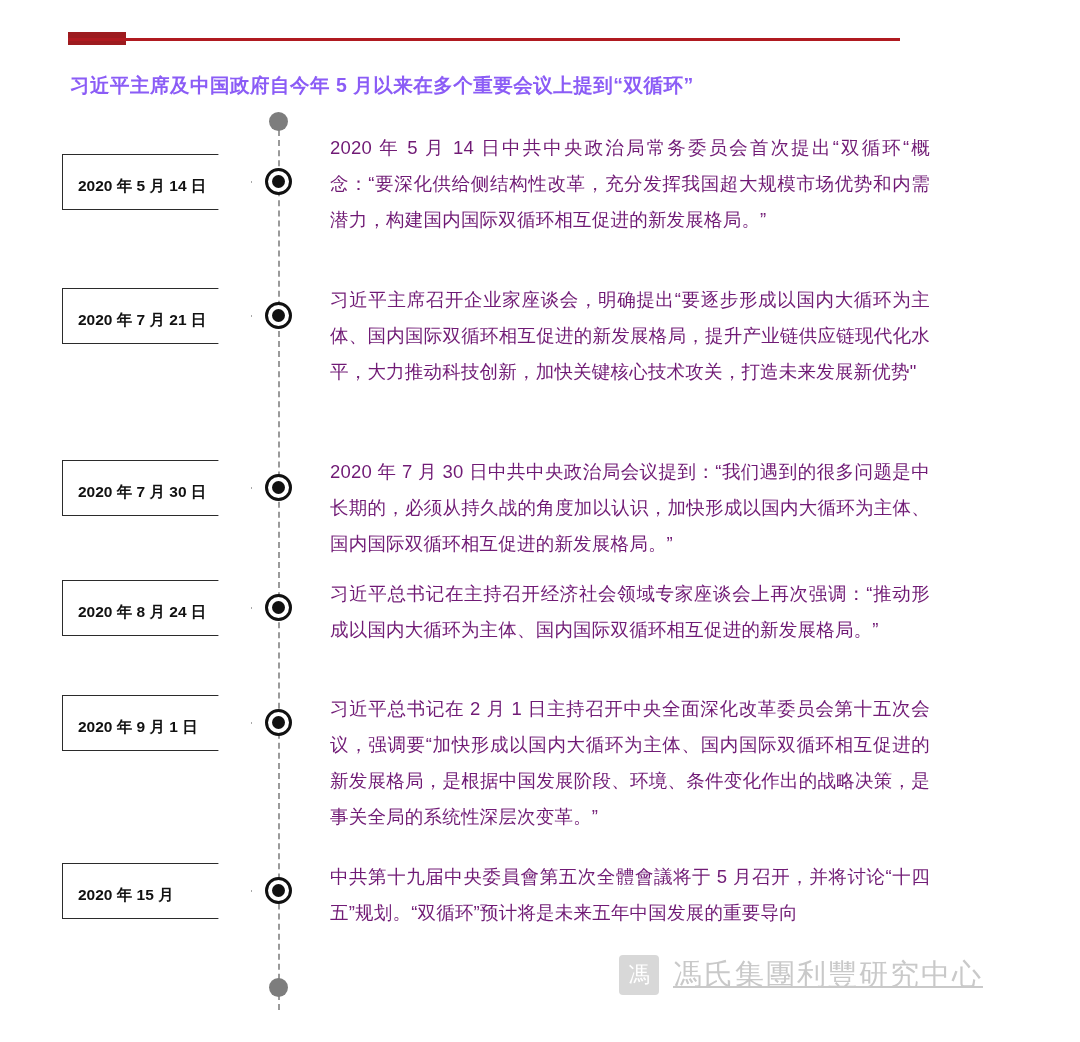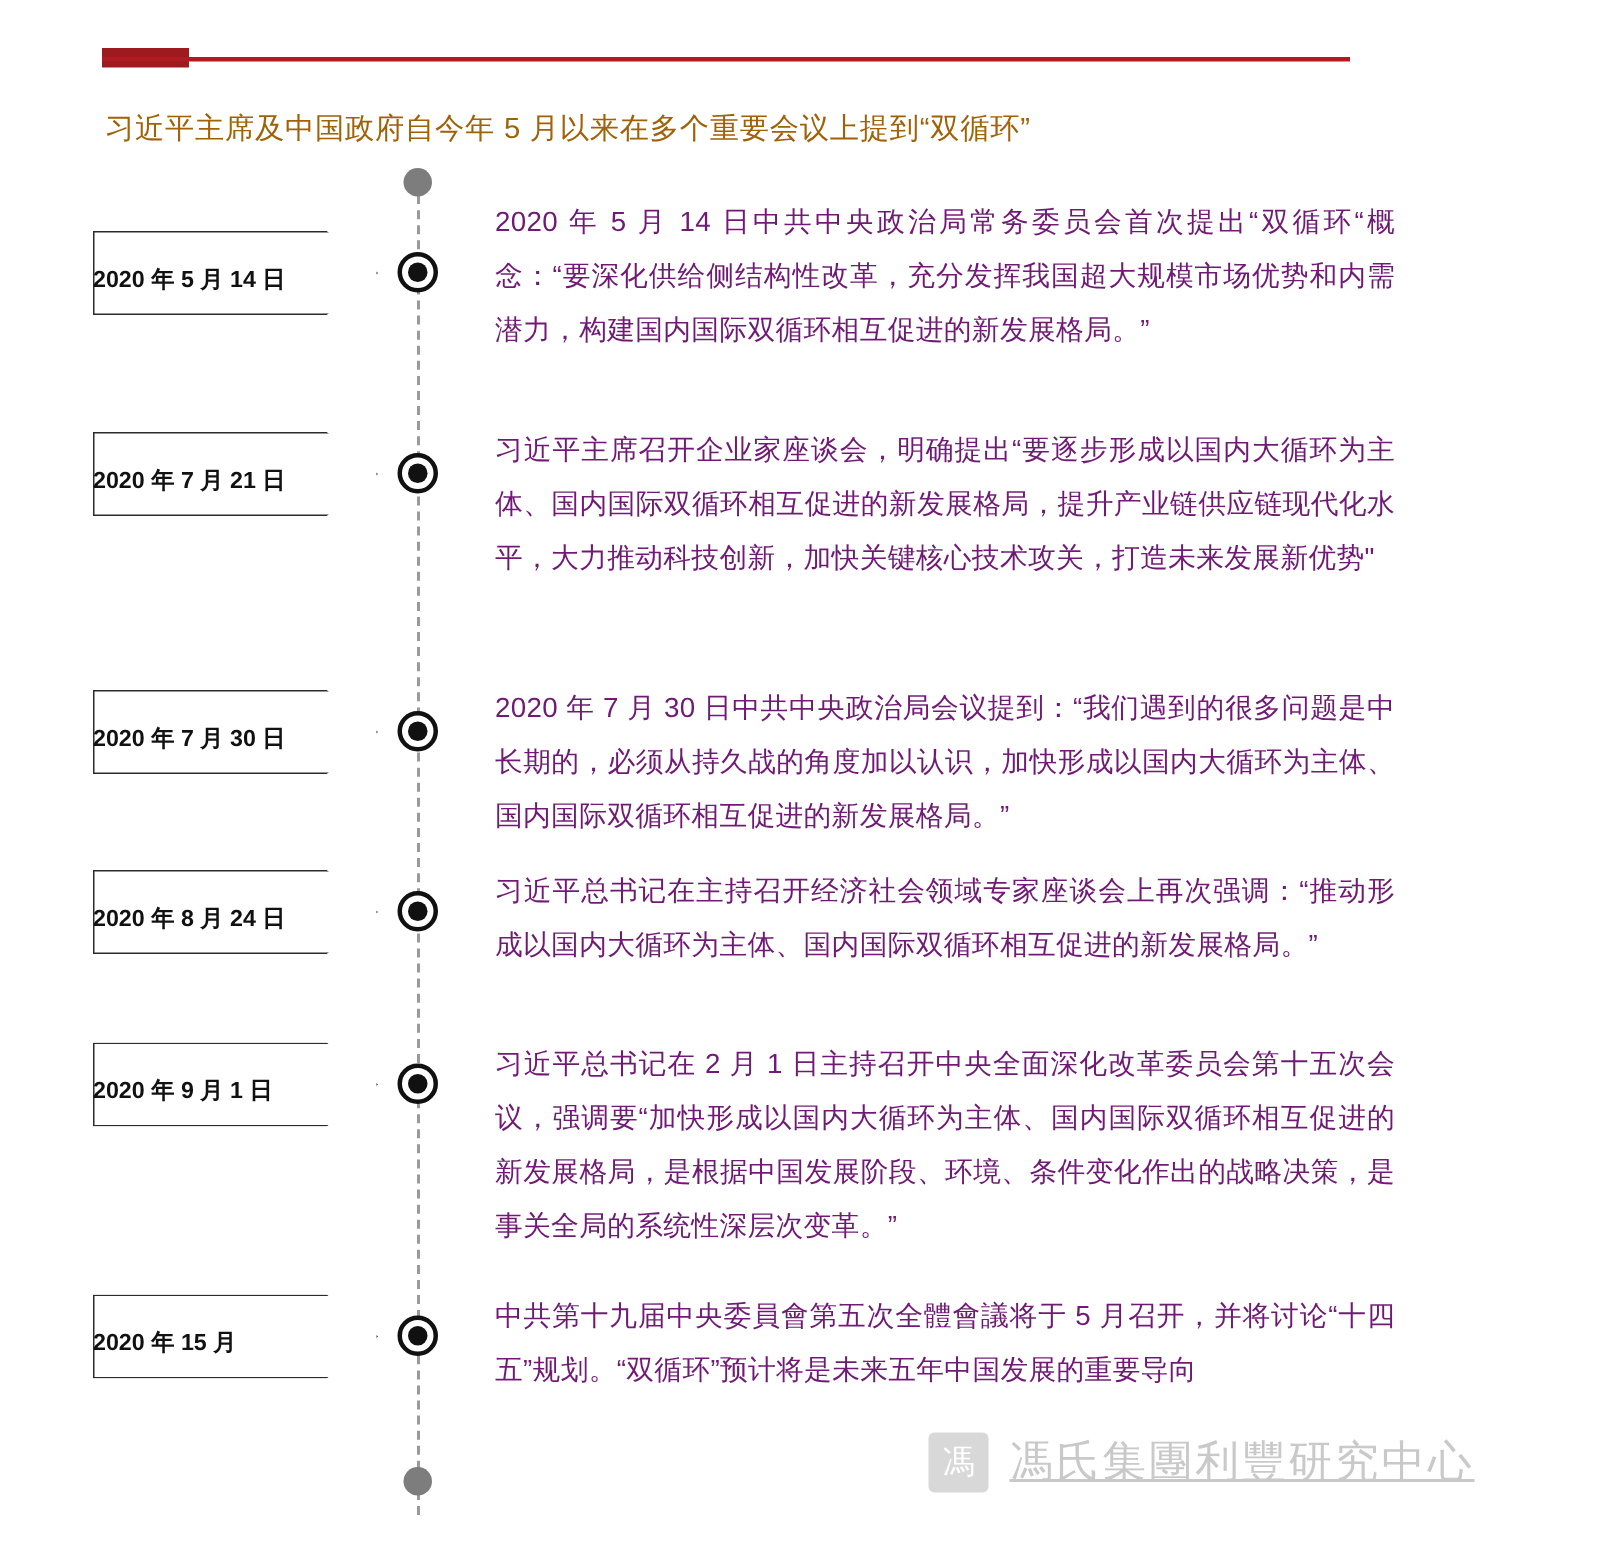--- a/index.html
+++ b/index.html
@@ -36,23 +36,23 @@
     top: 32px;
     width: 58px;
     height: 13px;
     background: #9d1b1f;
   }
   .title {
     position: absolute;
     left: 70px;
     top: 72px;
     font-size: 19.5px;
-    font-weight: normal;
+    font-weight: bold;
     letter-spacing: 0.5px;
-    color: #a16207;
+    color: #8b5cf6;
     white-space: nowrap;
   }
   
   .timeline {
     position: absolute;
     left: 0;
     top: 112px;
     width: 1080px;
   }
   .axis {
@@ -96,20 +96,21 @@
   }
   .flag-inner {
     position: absolute;
     left: 62px;
     width: 190px;
     height: 64px;
     box-sizing: border-box;
     display: flex;
     align-items: center;
     justify-content: flex-start;
+    padding-left: 16px;
   }
   .flag-label {
     font-size: 15.5px;
     font-weight: bold;
     color: #111111;
     white-space: nowrap;
   }
   .node {
     position: absolute;
     left: 265px;

